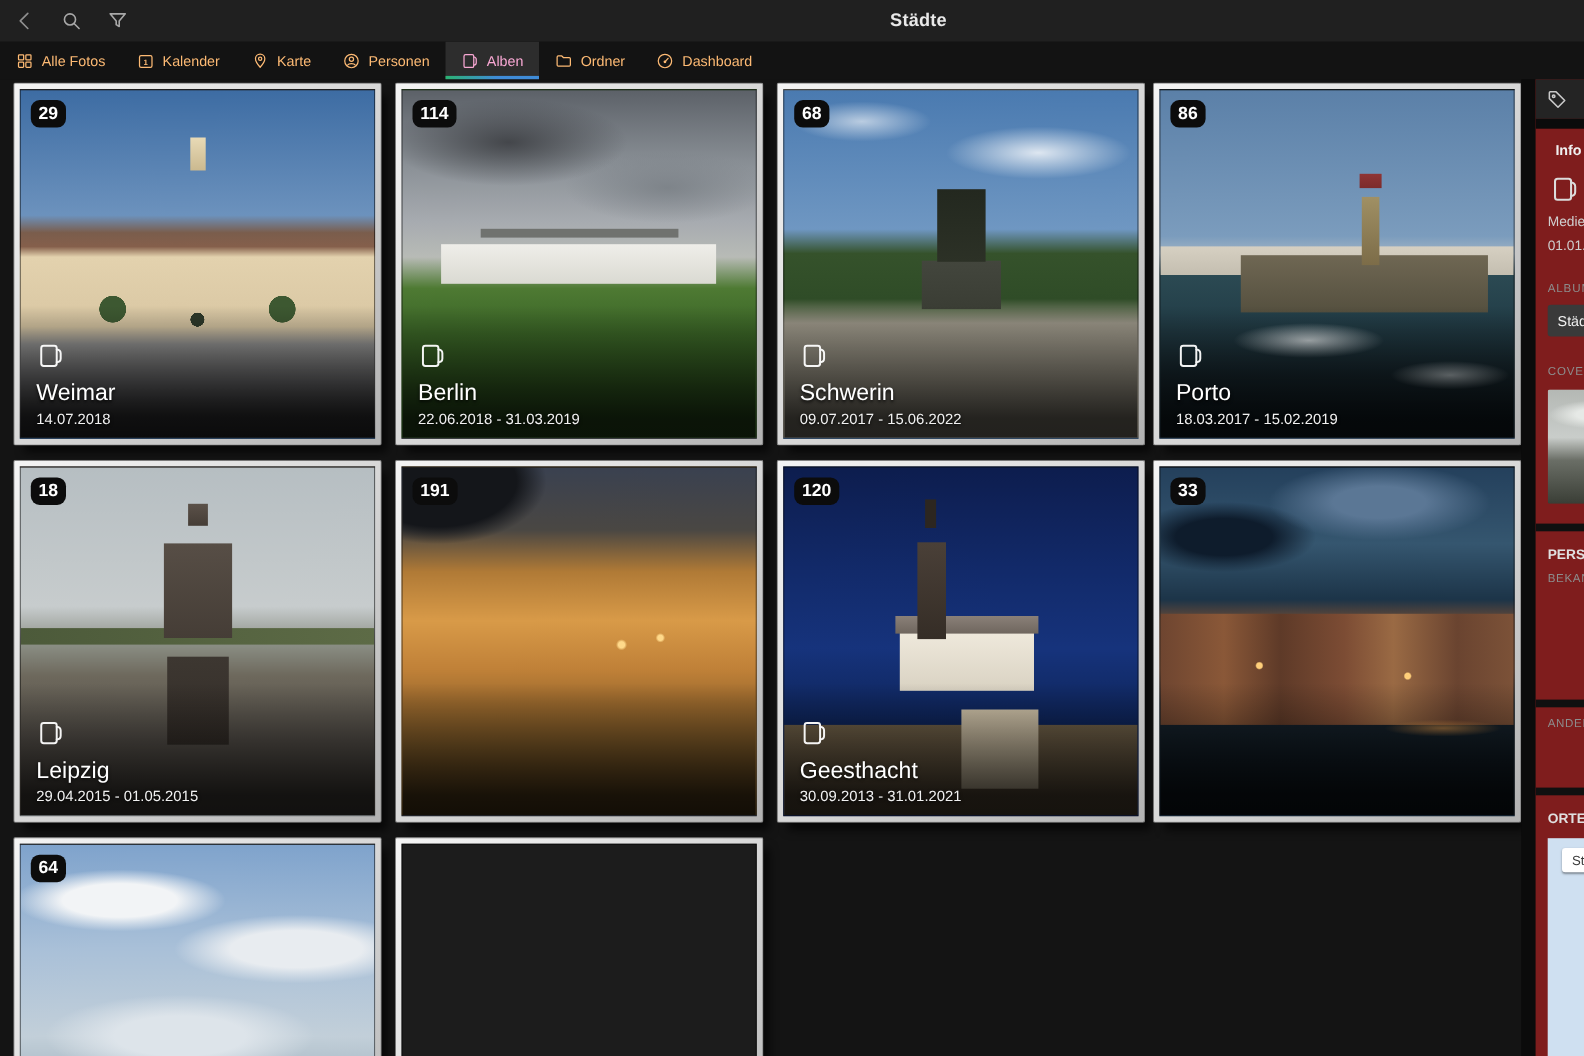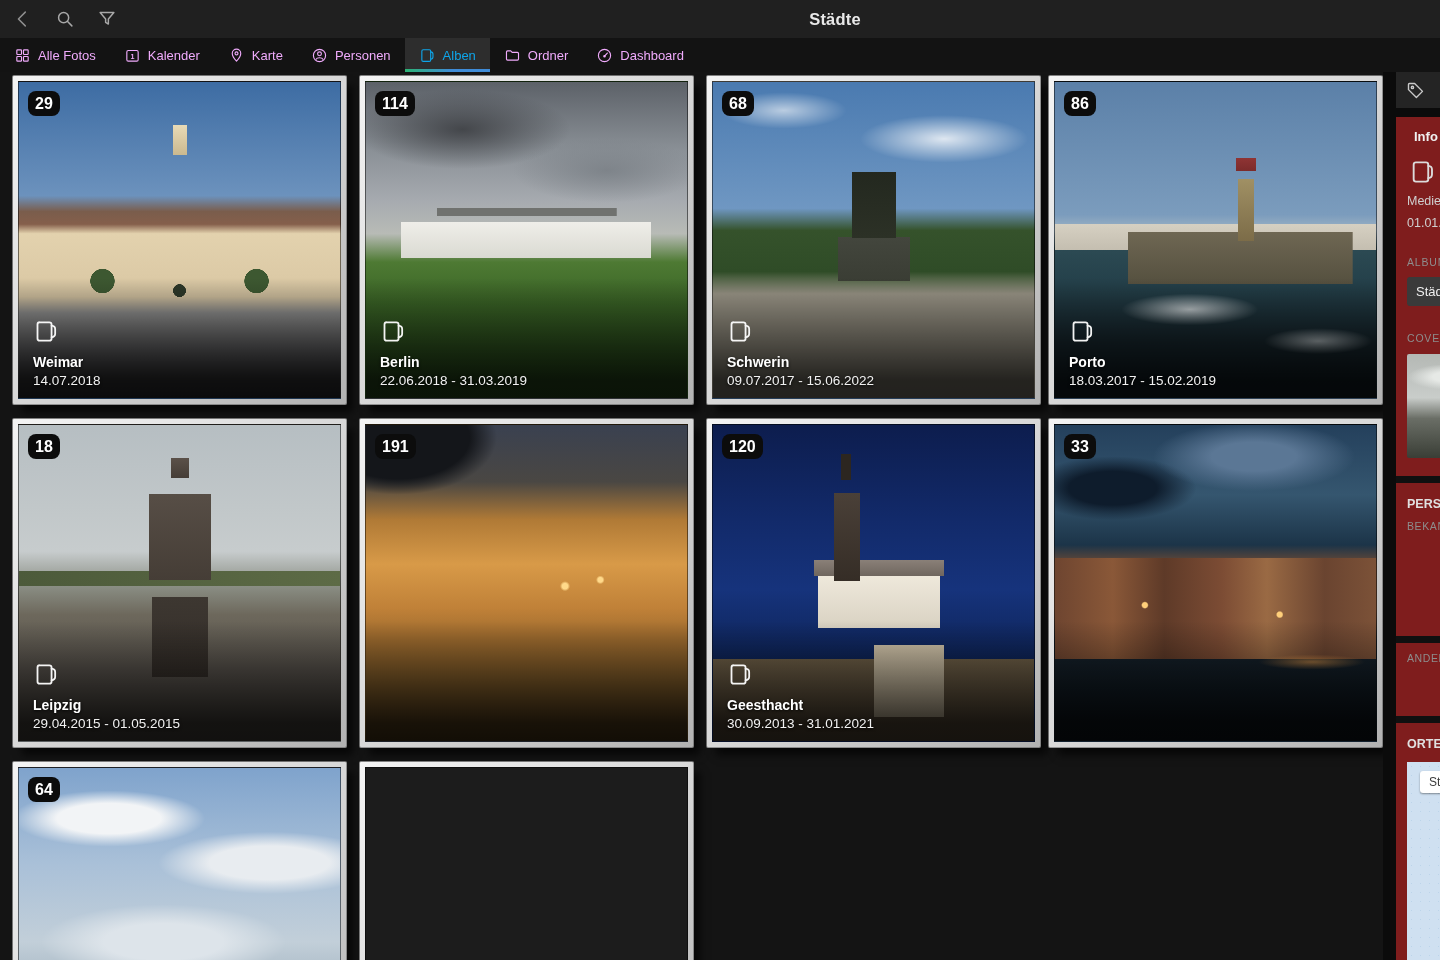--- a/index.html
+++ b/index.html
@@ -12,45 +12,45 @@
             background:#202020; display:flex; align-items:center; z-index:5; }
   .tb-icon { width:22px; height:22px; color:#a8a8a8; margin-left:20px; cursor:pointer; }
   .tb-icon:first-child { margin-left:12px; color:#8f8f8f; }
   .tb-icon svg { width:100%; height:100%; }
   .page-title { position:absolute; left:835px; transform:translateX(-50%);
                 color:#e9e9e9; font-size:16.5px; font-weight:bold; letter-spacing:.2px; }
 
   
   .tabbar { position:absolute; top:38px; left:0; width:1440px; height:34px;
             background:#131313; display:flex; align-items:stretch; z-index:5; }
-  .tab { display:flex; align-items:center; gap:7px; padding:0 14px; color:#f0abfc;
+  .tab { display:flex; align-items:center; gap:7px; padding:0 14px; color:#fdba74;
          font-size:13px; cursor:pointer; position:relative; white-space:nowrap; }
   .tab .tab-icon { width:17px; height:17px; display:inline-block; }
   .tab .tab-icon svg { width:100%; height:100%; }
-  .tab.active { background:#2d2d2d; color:#0ea5e9; }
+  .tab.active { background:#2d2d2d; color:#f9a8d4; }
   .tab.active::after { content:""; position:absolute; left:0; right:0; bottom:0; height:3px;
                        background:linear-gradient(90deg, var(--accent-start), var(--accent-end) 55%); }
 
   
   .content { position:absolute; top:72px; left:0; width:1383px; height:888px; background:#141414; }
   .v-divider { position:absolute; top:72px; left:1383px; width:13px; height:888px; background:#0b0b0b; }
 
   .card { position:absolute; width:335px; height:330px;
           background:linear-gradient(135deg,#f4f4f4 0%,#d8d8d8 50%,#b2b2b2 100%);
           border:1px solid rgba(0,0,0,.4); border-radius:2px;
           box-shadow:8px 9px 8px -2px rgba(0,0,0,.65); cursor:pointer; }
   .photo { position:absolute; inset:5px; border:1px solid rgba(0,0,0,.5); overflow:hidden; }
   .shade { position:absolute; left:0; right:0; bottom:0; height:120px;
            background:linear-gradient(180deg, rgba(0,0,0,0) 0%, rgba(0,0,0,.72) 85%); }
   .badge { position:absolute; top:9px; left:9px; background:#0c0c0c; color:#fff;
            font-size:16px; font-weight:bold; padding:3px 7px; border-radius:8px; line-height:1.2; }
   .label { position:absolute; left:14px; bottom:10px; color:#fff; }
   .album-glyph { display:block; width:27px; height:27px; color:#fff; margin-bottom:9px; opacity:.95; }
   .album-glyph svg { width:100%; height:100%; }
-  .card-title { font-size:14px; font-weight:bold; text-shadow:0 1px 3px rgba(0,0,0,.9); }
+  .card-title { font-size:21px; font-weight:normal; text-shadow:0 1px 3px rgba(0,0,0,.9); }
   .card-date  { font-size:13.5px; margin-top:3px; color:#f1f1f1; text-shadow:0 1px 3px rgba(0,0,0,.9); }
 
   
   .ph-weimar { background:
     linear-gradient(#e8dab6,#cbb98f) 50% 15%/14px 30px no-repeat,
     radial-gradient(circle 20px at 26% 63%, #3d5831 60%, transparent 62%) no-repeat,
     radial-gradient(circle 20px at 74% 63%, #3d5831 60%, transparent 62%) no-repeat,
     radial-gradient(circle 9px at 50% 66%, #2d3829 70%, transparent 72%) no-repeat,
     linear-gradient(180deg,#3d6ca3 0%,#6c92bd 36%,#7a5d4c 41%,#855f4b 45%,#e3d2ae 48%,#dccaa6 62%,#cdbd9c 68%,#90908f 73%,#636365 84%,#3a3a3c 93%,#27272a 100%); }
   .ph-berlin { background:

